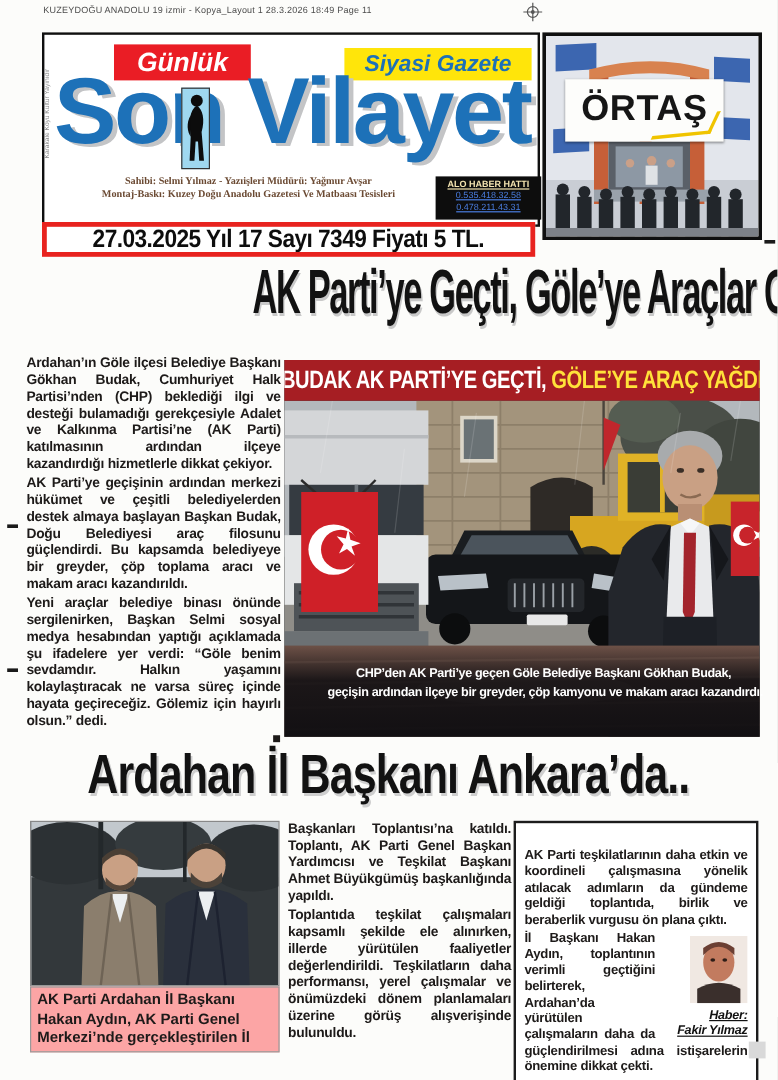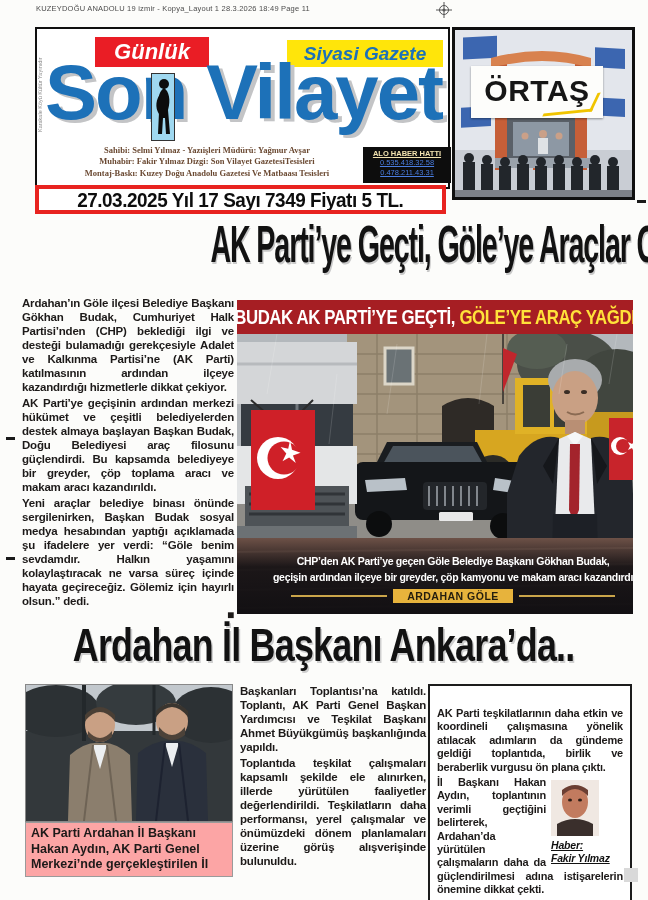--- a/index.html
+++ b/index.html
@@ -71,21 +71,21 @@
   
   .photo2{position:absolute;left:25px;top:684px;width:208px;height:138px;border:1px solid #888;box-sizing:border-box;}
   .photo2 svg{display:block;}
   .caption2{position:absolute;left:25px;top:822px;width:208px;border:1px solid #9a9a9a;background:#fca5a5;
          box-sizing:border-box;padding:3px 5px;font-weight:bold;font-size:12.5px;line-height:1.25;color:#1d1a19;}
   .story2-mid{position:absolute;left:240px;top:684px;width:186px;font-weight:bold;font-size:11.5px;
          line-height:1.22;letter-spacing:-.2px;text-align:justify;color:#1d1a19;}
   .story2-right{position:absolute;left:428px;top:684px;width:204px;min-height:180px;border:2px solid #1c1c1c;
          background:#fff;box-sizing:border-box;padding:21px 7px;font-weight:bold;font-size:11px;
          line-height:1.22;letter-spacing:-.2px;text-align:justify;color:#1d1a19;}
-  .byline-float{float:right;width:72px;margin:4px 0 2px 5px;text-align:left;}
+  .byline-float{float:right;width:72px;margin:4px 0 2px 5px;text-align:right;}
   .byline-label{font-size:10.5px;font-weight:bold;font-style:italic;text-decoration:underline;color:#111;}
   .byline-name{font-size:10.5px;font-weight:bold;font-style:italic;text-decoration:underline;color:#111;}
   
   .dash{position:absolute;background:#1a1a1a;}
   .graysq{position:absolute;left:624px;top:868px;width:14px;height:14px;background:#d9d9d9;}
 </style>
 </head>
 <body>
 
 <div class="page">
@@ -105,21 +105,20 @@
     <div class="mast-title">Son Vilayet</div>
     <div class="silhouette">
       <svg viewBox="0 0 22 66" width="22" height="66">
         <circle cx="12" cy="10" r="5" fill="#0c0c0c"></circle>
         <path d="M12,14 C6,18 5,28 7,38 L6,60 L10,60 L11,44 L13,44 L14,60 L18,60 L16,36 C19,26 17,17 12,14 Z" fill="#0c0c0c"></path>
         <path d="M7,22 C3,28 4,36 7,40 Z" fill="#0c0c0c"></path>
       </svg>
     </div>
     <div class="publines">
       <div>Sahibi: Selmi Yılmaz - Yazıişleri Müdürü: Yağmur Avşar</div>
-      <div>Muhabir: Fakir Yılmaz Dizgi: Son Vilayet GazetesiTesisleri</div>
       <div>Montaj-Baskı: Kuzey Doğu Anadolu Gazetesi Ve Matbaası Tesisleri</div>
     </div>
     <div class="hotline">
       <div class="ht">ALO HABER HATTI</div>
       <div class="hp">0.535.418.32.58</div>
       <div class="hp">0.478.211.43.31</div>
     </div>
   </div>
 
   <div class="datebar">
@@ -175,21 +174,21 @@
     </div>
   </div>
 
   <div class="h1wrap">
     <span>AK Parti’ye Geçti, Göle’ye Araçlar Geldi!..</span>
   </div>
 
   <div class="col story1-left">
     <p>Ardahan’ın Göle ilçesi Belediye Başkanı Gökhan Budak, Cumhuriyet Halk Partisi’nden (CHP) beklediği ilgi ve desteği bulamadığı gerekçesiyle Adalet ve Kalkınma Partisi’ne (AK Parti) katılmasının ardından ilçeye kazandırdığı hizmetlerle dikkat çekiyor.</p>
     <p>AK Parti’ye geçişinin ardından merkezi hükümet ve çeşitli belediyelerden destek almaya başlayan Başkan Budak, Doğu Belediyesi araç filosunu güçlendirdi. Bu kapsamda belediyeye bir greyder, çöp toplama aracı ve makam aracı kazandırıldı.</p>
-    <p>Yeni araçlar belediye binası önünde sergilenirken, Başkan Budak sosyal medya hesabından yaptığı açıklamada şu ifadelere yer verdi: “Göle benim sevdamdır. Halkın yaşamını kolaylaştıracak ne varsa süreç içinde hayata geçireceğiz. Gölemiz için hayırlı olsun.” dedi.</p>
+    <p>Yeni araçlar belediye binası önünde sergilenirken, Başkan Selmi sosyal medya hesabından yaptığı açıklamada şu ifadelere yer verdi: “Göle benim sevdamdır. Halkın yaşamını kolaylaştıracak ne varsa süreç içinde hayata geçireceğiz. Gölemiz için hayırlı olsun.” dedi.</p>
     <span class="endmark">■</span>
   </div>
 
   <div class="photo-block">
     <div class="photo-banner">
       <span class="bt">
         <span class="w">BUDAK AK PARTİ’YE GEÇTİ,</span>
         <span class="y">GÖLE’YE ARAÇ YAĞDI</span>
       </span>
     </div>
@@ -316,25 +315,20 @@
           <line x1="160" y1="10" x2="150" y2="80"></line>
         <line x1="250" y1="0" x2="242" y2="70"></line>
           <line x1="330" y1="10" x2="322" y2="60"></line>
         <line x1="100" y1="40" x2="92" y2="110"></line>
           <line x1="380" y1="0" x2="372" y2="50"></line>
       </g>
     </svg>
     <div class="photo-caption">
       <span class="cl">CHP’den AK Parti’ye geçen Göle Belediye Başkanı Gökhan Budak,</span>
       <span class="cl">geçişin ardından ilçeye bir greyder, çöp kamyonu ve makam aracı kazandırdı.</span>
-      <div class="badge-row">
-        <div class="gl"></div>
-        <span class="loc-badge">ARDAHAN GÖLE</span>
-        <div class="gl"></div>
-      </div>
     </div>
   </div>
 
   <div class="h2wrap">
     <span>Ardahan İl Başkanı Ankara’da..</span>
   </div>
 
   <div class="photo2">
     <svg viewBox="0 0 206 136" width="206" height="136">
       <rect x="0" y="0" width="206" height="136" fill="#33383b"></rect>

